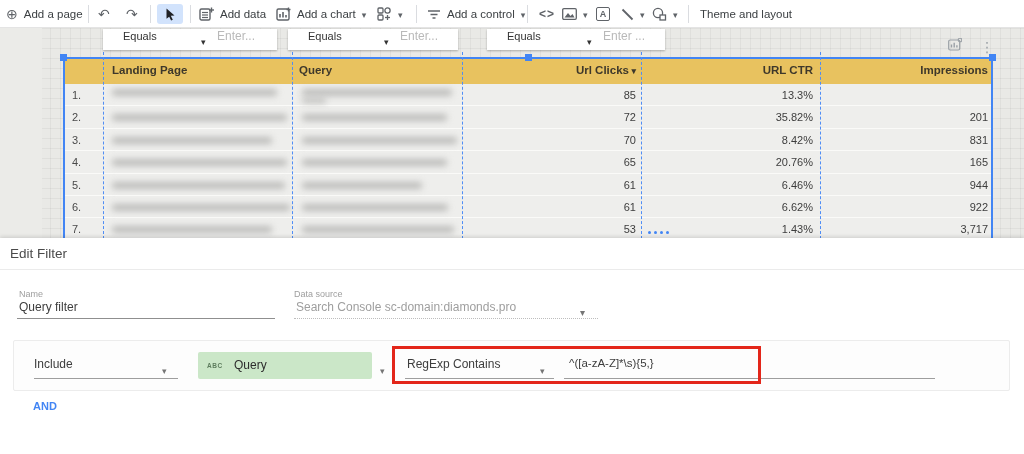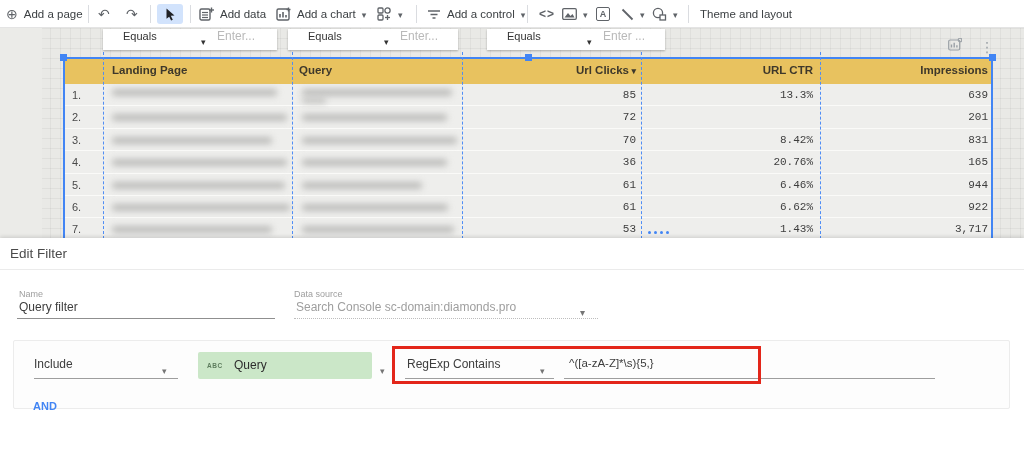--- a/index.html
+++ b/index.html
@@ -43,21 +43,21 @@
   .hcell { position:absolute; top:5px; }
   .h-landing { left:47px; }
   .h-query { left:234px; }
   .h-clicks { left:397px; width:174px; text-align:right; }
   .h-ctr { left:576px; width:172px; text-align:right; }
   .h-imp { left:755px; width:168px; text-align:right; }
   .sortcaret::after { content:" ▾"; font-size:9px; }
   .trow { position:relative; height:22.4px; border-bottom:1px solid #fafaf8; font-size:11px; color:#3d3d3d; }
   .c { position:absolute; top:5px; }
   .num { left:7px; color:#4a4a4a; }
-  .v { text-align:right;font-family:Liberation Mono, monospace; }
+  .v { text-align:right; }
   .clicks { left:397px; width:174px; }
   .ctr { left:576px; width:172px; }
   .imp { left:755px; width:168px; }
   .bb { position:absolute; top:8px; height:7px; background:#bdbdbb; border-radius:3px; filter:blur(3px); }
   .colsep { position:absolute; top:-7px; bottom:0; width:0; border-left:1px dashed #4f8df5; }
   .handle { position:absolute; width:7px; height:7px; background:#4285f4; z-index:6; }
 
   .drag-dots { position:absolute; left:648px; top:231px; display:flex; gap:3px; z-index:30; }
   .drag-dots i { width:3px; height:3px; border-radius:50%; background:#4285f4; }
 
@@ -69,21 +69,21 @@
   .fvalue { position:absolute; font-size:12px; color:#3d3d3d; }
   .name-label { left:19px; top:51px; }
   .name-value { left:19px; top:62px; }
   .name-underline { position:absolute; left:17px; top:80px; width:258px; height:1px; background:#8f8f8f; }
   .ds-label { left:294px; top:51px; }
   .ds-value { left:296px; top:62px; color:#9e9e9e; }
   .ds-underline { position:absolute; left:294px; top:80px; width:304px; border-bottom:1px dotted #bdbdbd; }
   .ds-caret { position:absolute; left:580px; top:64px; }
   .ds-caret::after { content:"▾"; font-size:10px; color:#757575; }
 
-  .cond-box { position:absolute; left:13px; top:102px; width:997px; height:69px; background:#fdfdfd; border:1px solid #ececec; border-radius:2px; }
+  .cond-box { position:absolute; left:13px; top:102px; width:997px; height:51px; background:#fdfdfd; border:1px solid #ececec; border-radius:2px; }
   .cond-text { position:absolute; top:16px; font-size:12px; color:#3d3d3d; }
   .clause-text { left:20px; }
   .clause-caret { position:absolute; left:148px; top:19px; }
   .clause-caret::after, .match-caret::after, .chip-caret::after { content:"▾"; font-size:9px; color:#757575; }
   .clause-underline { position:absolute; left:20px; top:37px; width:144px; height:1px; background:#9e9e9e; }
   .chip { position:absolute; left:184px; top:11px; width:174px; height:27px; background:#cbe7c8; border-radius:2px; }
   .chip-type { position:absolute; left:9px; top:10px; font-size:6.5px; font-weight:bold; letter-spacing:0.5px; color:#5d7d5d; }
   .chip-field { position:absolute; left:36px; top:6px; font-size:12px; color:#2d2d2d; }
   .chip-caret { position:absolute; left:366px; top:19px; }
   .match-text { left:393px;text-align:center; }
@@ -233,42 +233,42 @@
       <span class="hcell h-imp">Impressions</span>
     </div>
     <div>
         <div class="trow">
           <span class="c num">1.</span>
           <span class="bb" style="left:47px;width:165px;top:5px"></span>
           <span class="bb" style="left:237px;width:150px;top:5px"></span>
           <span class="bb" style="left:237px;width:24px;top:14px;height:5px"></span>
           <span class="c v clicks">85</span>
           <span class="c v ctr">13.3%</span>
-          <span class="c v imp">639</span>
         </div>
         <div class="trow">
           <span class="c num">2.</span>
           <span class="bb" style="left:47px;width:175px"></span>
           <span class="bb" style="left:237px;width:145px"></span>
           <span class="c v clicks">72</span>
+          <span class="c v ctr">35.82%</span>
           <span class="c v imp">201</span>
         </div>
         <div class="trow">
           <span class="c num">3.</span>
           <span class="bb" style="left:47px;width:160px"></span>
           <span class="bb" style="left:237px;width:155px"></span>
           <span class="c v clicks">70</span>
           <span class="c v ctr">8.42%</span>
           <span class="c v imp">831</span>
         </div>
         <div class="trow">
           <span class="c num">4.</span>
           <span class="bb" style="left:47px;width:175px"></span>
           <span class="bb" style="left:237px;width:145px"></span>
-          <span class="c v clicks">36</span>
+          <span class="c v clicks">65</span>
           <span class="c v ctr">20.76%</span>
           <span class="c v imp">165</span>
         </div>
         <div class="trow">
           <span class="c num">5.</span>
           <span class="bb" style="left:47px;width:173px"></span>
           <span class="bb" style="left:237px;width:120px"></span>
           <span class="c v clicks">61</span>
           <span class="c v ctr">6.46%</span>
           <span class="c v imp">944</span>

